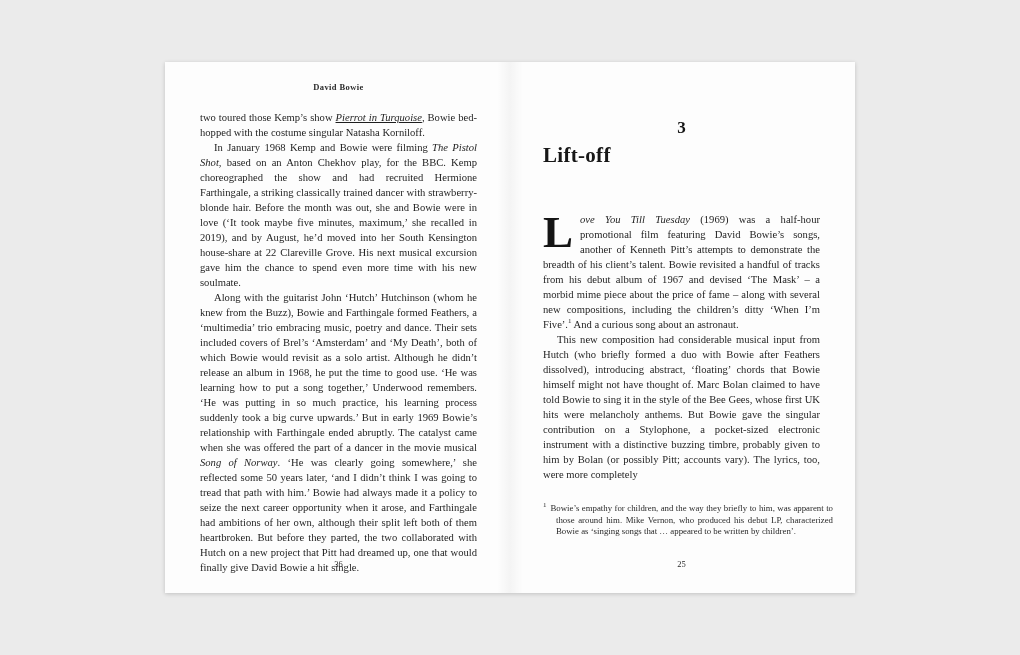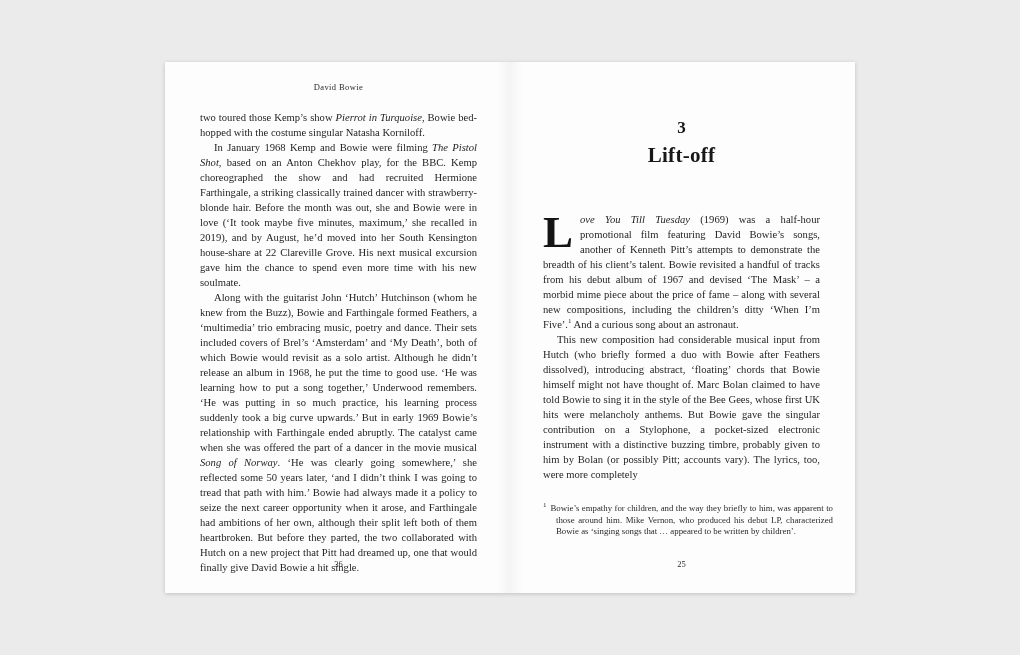--- a/index.html
+++ b/index.html
@@ -36,21 +36,21 @@
     width: 345px;
     height: 100%;
   }
   .running-header {
     position: absolute;
     top: 20px;
     left: 35px;
     width: 277px;
     text-align: center;
     font-size: 8.5px;
-    font-weight: normal;
+    font-weight: bold;
     letter-spacing: 0.4px;
     color: #2b2b2b;
   }
   .content {
     position: absolute;
     width: 277px;
     color: #1e1e1e;
   }
   .content-left  { left: 35px; top: 48px; }
   .content-right { left: 33px; top: 46px; }
@@ -66,21 +66,21 @@
     margin: 10px 0 5px 0;
     font-size: 17px;
     font-weight: bold;
     text-align: center;
     color: #171717;
   }
   .chapter-title {
     margin: 0 0 0 0;
     font-size: 21px;
     font-weight: bold;
-    text-align: center;
+    text-align: left;
     letter-spacing: 0.3px;
     color: #171717;
   }
   .content-right .body-text { margin-top: 44px; }
   .dropcap {
     float: left;
     font-size: 45px;
     line-height: 34px;
     font-weight: bold;
     padding: 3px 7px 0 0;
@@ -111,21 +111,21 @@
   .page-number-left  { left: 35px; }
   .page-number-right { left: 33px; }
 </style>
 </head>
 <body>
 
 <div class="book">
   <div class="page">
     <div class="running-header">David Bowie</div>
     <div class="content content-left body-text">
-        <p class="para"><span>two toured those Kemp’s show </span><span style="font-style: italic;">Pierrot in Turquoise</span><span>, Bowie bed-hopped with the costume singular Natasha Korniloff.</span></p>
+        <p class="para"><span>two toured those Kemp’s show </span><span style="font-style: italic; text-decoration: underline;">Pierrot in Turquoise</span><span>, Bowie bed-hopped with the costume singular Natasha Korniloff.</span></p>
         <p class="para indent"><span>In January 1968 Kemp and Bowie were filming </span><span style="font-style: italic;">The Pistol Shot</span><span>, based on an Anton Chekhov play, for the BBC. Kemp choreographed the show and had recruited Hermione Farthingale, a striking classically trained dancer with strawberry-blonde hair. Before the month was out, she and Bowie were in love (‘It took maybe five minutes, maximum,’ she recalled in 2019), and by August, he’d moved into her South Kensington house-share at 22 Clareville Grove. His next musical excursion gave him the chance to spend even more time with his new soulmate.</span></p>
         <p class="para indent"><span>Along with the guitarist John ‘Hutch’ Hutchinson (whom he knew from the Buzz), Bowie and Farthingale formed Feathers, a ‘multimedia’ trio embracing music, poetry and dance. Their sets included covers of Brel’s ‘Amsterdam’ and ‘My Death’, both of which Bowie would revisit as a solo artist. Although he didn’t release an album in 1968, he put the time to good use. ‘He was learning how to put a song together,’ Underwood remembers. ‘He was putting in so much practice, his learning process suddenly took a big curve upwards.’ But in early 1969 Bowie’s relationship with Farthingale ended abruptly. The catalyst came when she was offered the part of a dancer in the movie musical </span><span style="font-style: italic;">Song of Norway</span><span>. ‘He was clearly going somewhere,’ she reflected some 50 years later, ‘and I didn’t think I was going to tread that path with him.’ Bowie had always made it a policy to seize the next career opportunity when it arose, and Farthingale had ambitions of her own, although their split left both of them heartbroken. But before they parted, the two collaborated with Hutch on a new project that Pitt had dreamed up, one that would finally give David Bowie a hit single.</span></p>
       </div>
     <div class="page-number page-number-left">36</div>
   </div>
   <div class="page">
     <div class="content content-right">
       <div class="chapter-number">3</div>
       <div class="chapter-title">Lift-off</div>
       <div class="body-text">

